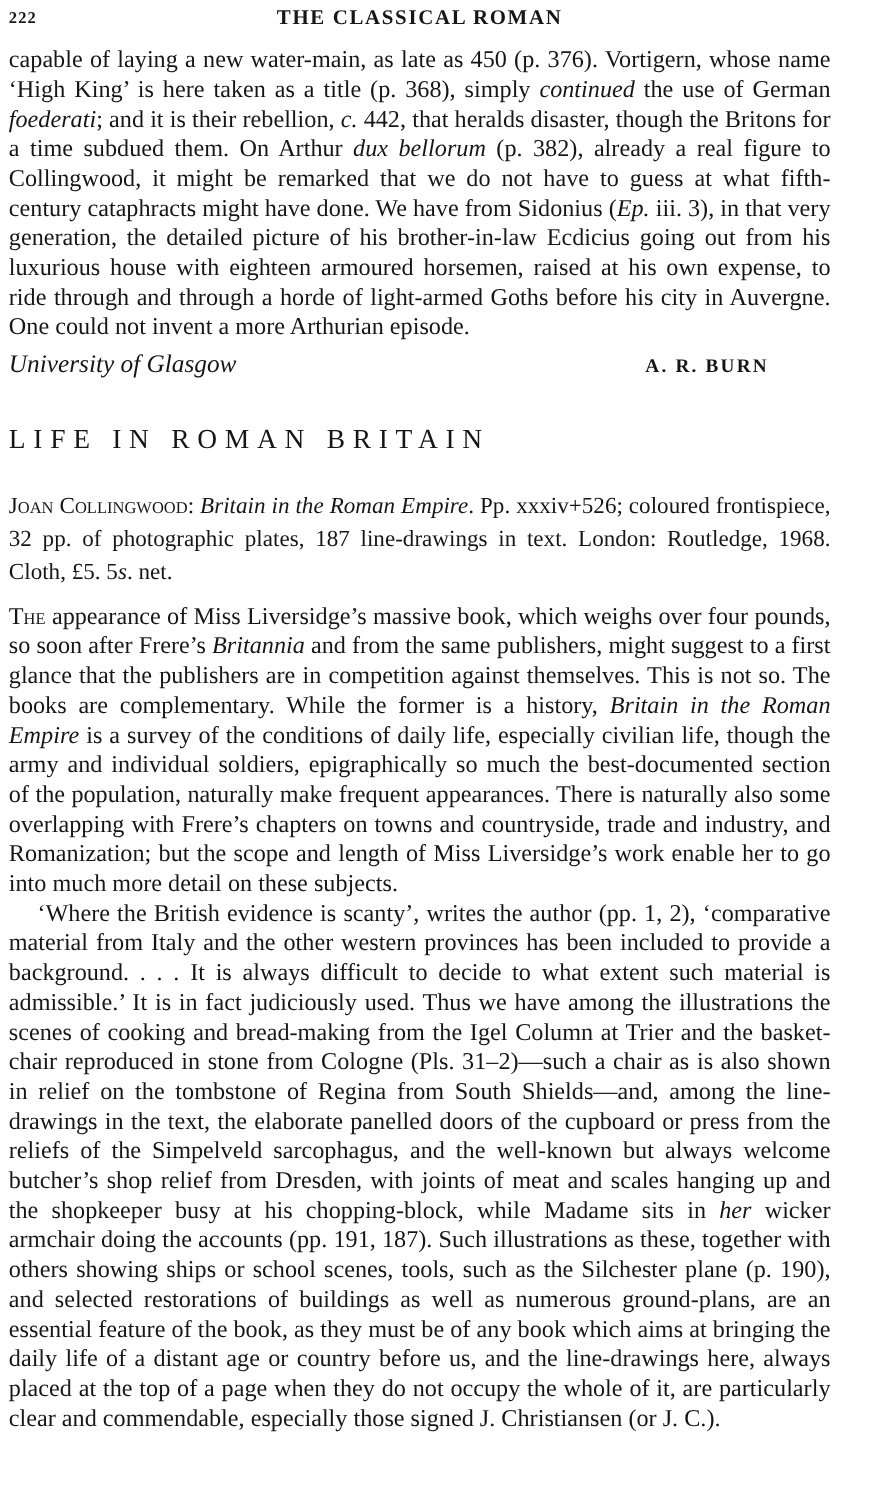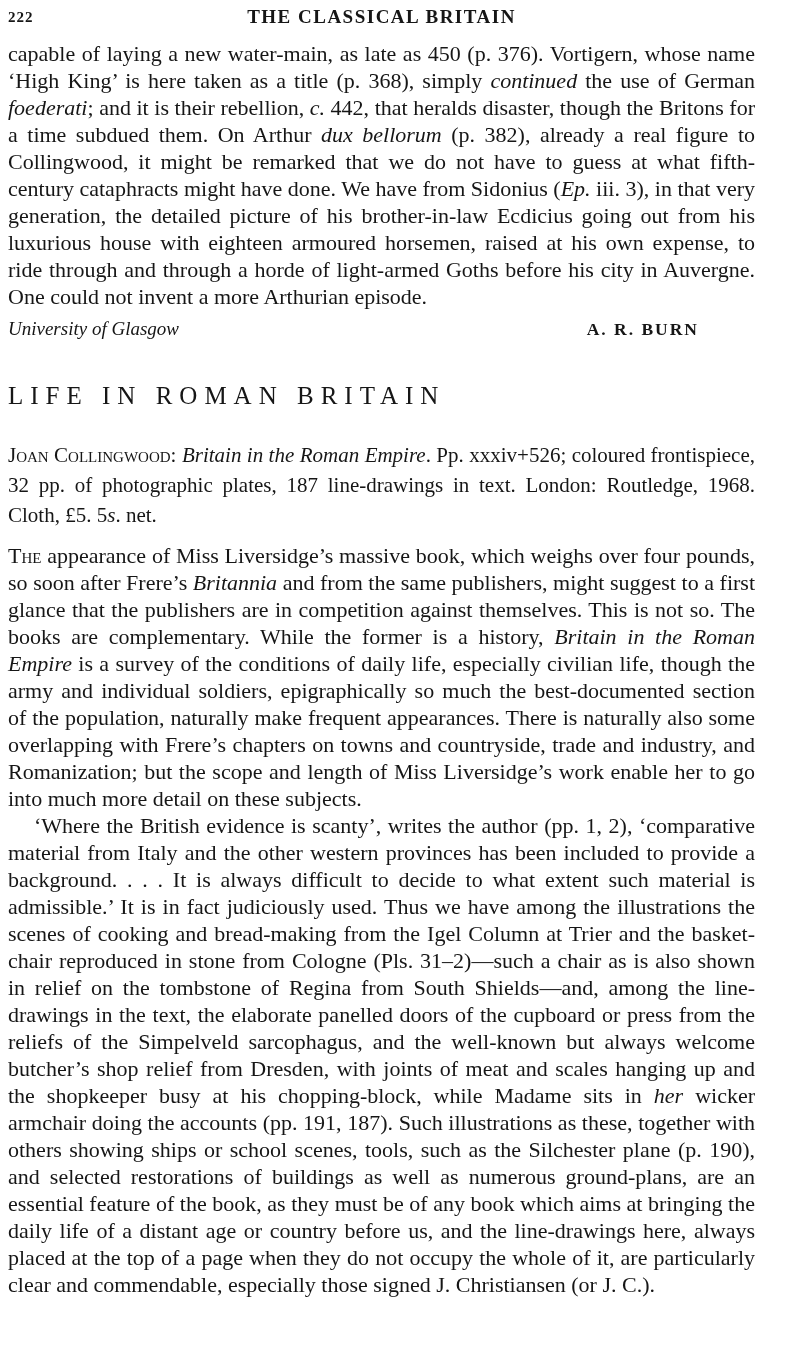--- a/index.html
+++ b/index.html
@@ -43,21 +43,21 @@
   .i  { font-style: italic; }
   .sc { font-variant: small-caps; }
   .signature-row {
     display: flex;
     justify-content: space-between;
     align-items: baseline;
     margin-top: 8px;
   }
   .affiliation {
     font-style: italic;
-    font-size: 19px;
+    font-size: 23px;
   }
   .reviewer {
     font-size: 17.5px;
     font-weight: 700;
     letter-spacing: 2px;
     margin-right: 56px;
   }
   .review-title {
     margin: 42px 0 0 0;
     font-size: 25px;
@@ -72,21 +72,21 @@
   }
   .review-body-first { margin-top: 12px; }
 </style>
 </head>
 <body>
 
 <div class="page">
 
   <header class="page-header">
     <span class="page-number">222</span>
-    <span class="journal-title">THE CLASSICAL BRITAIN</span>
+    <span class="journal-title">THE CLASSICAL ROMAN</span>
   </header>
 
   <p class="body-para"><span>capable of laying a new water-main, as late as 450 (p. 376). Vortigern, whose name ‘High King’ is here taken as a title (p. 368), simply </span><span class="i">continued</span><span> the use of German </span><span class="i">foederati</span><span>; and it is their rebellion, </span><span class="i">c.</span><span> 442, that heralds disaster, though the Britons for a time subdued them. On Arthur </span><span class="i">dux bellorum</span><span> (p. 382), already a real figure to Collingwood, it might be remarked that we do not have to guess at what fifth-century cataphracts might have done. We have from Sidonius (</span><span class="i">Ep.</span><span> iii. 3), in that very generation, the detailed picture of his brother-in-law Ecdicius going out from his luxurious house with eighteen armoured horsemen, raised at his own expense, to ride through and through a horde of light-armed Goths before his city in Auvergne. One could not invent a more Arthurian episode.</span></p>
 
   <div class="signature-row">
     <span class="affiliation">University of Glasgow</span>
     <span class="reviewer">A. R. BURN</span>
   </div>
 
   <h1 class="review-title">LIFE IN ROMAN BRITAIN</h1>

